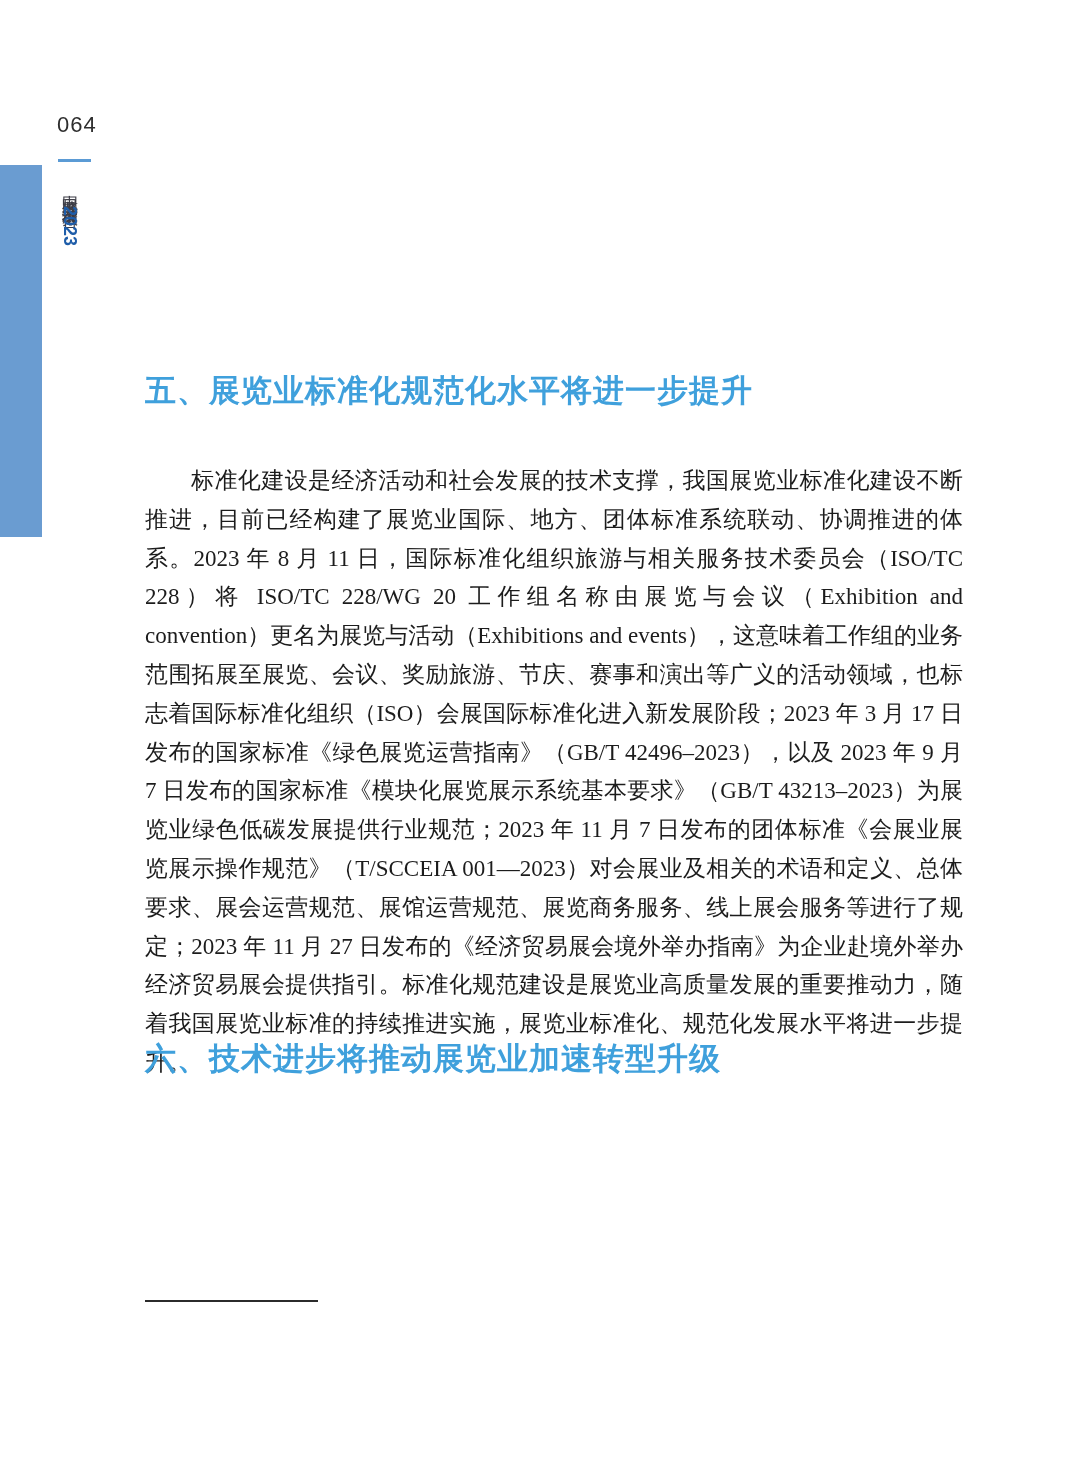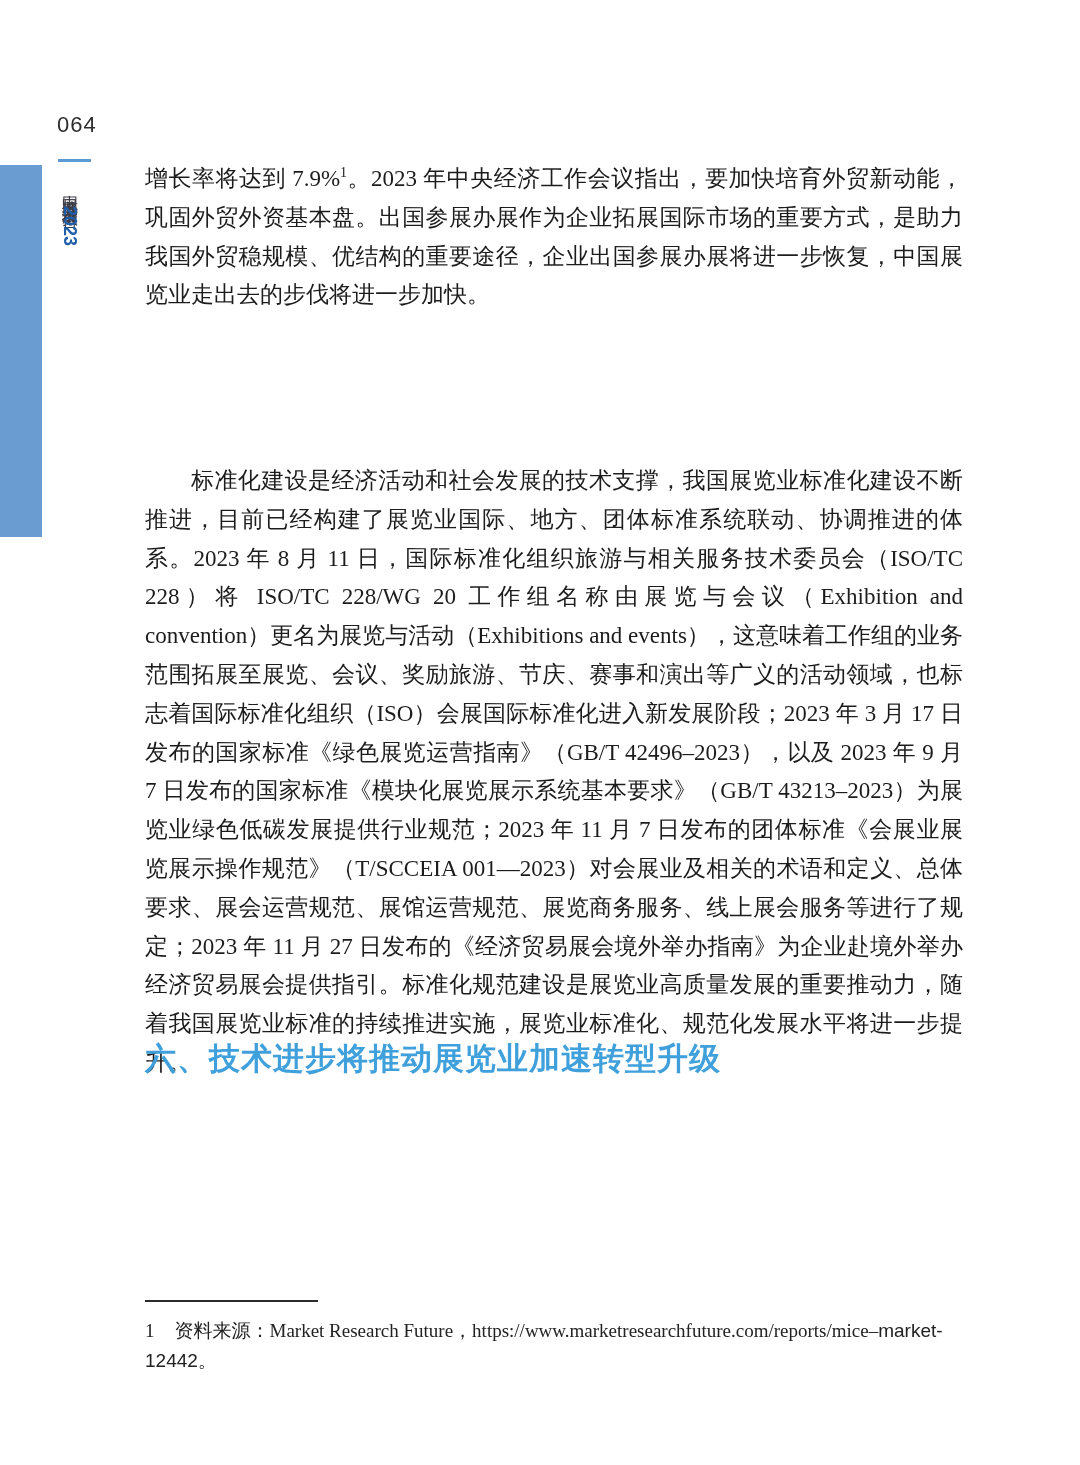--- a/index.html
+++ b/index.html
@@ -116,22 +116,21 @@
 
 <div class="page">
 
   <div class="side-bar"></div>
   <div class="page-num">064</div>
   <div class="page-num-rule"></div>
   <div class="sidebar-text">
     <span>中国展览经济发展报告</span><span class="sidebar-year">2023</span>
   </div>
 
-  <p class="body-par p-intro"><span>增长率将达到 7.9%</span><sup class="fn-ref">1</sup><span>。2023 年中央经济工作会议指出，要加快培育外贸新动能，巩固外贸外资基本盘。出国参展办展作为企业拓展国际市场的重要方式，是助力我国外贸稳规模、优结构的重要途径，企业出国参展办展将进一步恢复，中国展览业走出去的步伐将进一步加快。</span></p>
 
+  <h2 class="sec-heading h-five">五、展览业标准化规范化水平将进一步提升</h2>
   <p class="body-par indent p-five">标准化建设是经济活动和社会发展的技术支撑，我国展览业标准化建设不断推进，目前已经构建了展览业国际、地方、团体标准系统联动、协调推进的体系。2023 年 8 月 11 日，国际标准化组织旅游与相关服务技术委员会（ISO/TC 228）将 ISO/TC 228/WG 20 工作组名称由展览与会议（Exhibition and convention）更名为展览与活动（Exhibitions and events），这意味着工作组的业务范围拓展至展览、会议、奖励旅游、节庆、赛事和演出等广义的活动领域，也标志着国际标准化组织（ISO）会展国际标准化进入新发展阶段；2023 年 3 月 17 日发布的国家标准《绿色展览运营指南》（GB/T 42496–2023），以及 2023 年 9 月 7 日发布的国家标准《模块化展览展示系统基本要求》（GB/T 43213–2023）为展览业绿色低碳发展提供行业规范；2023 年 11 月 7 日发布的团体标准《会展业展览展示操作规范》（T/SCCEIA 001—2023）对会展业及相关的术语和定义、总体要求、展会运营规范、展馆运营规范、展览商务服务、线上展会服务等进行了规定；2023 年 11 月 27 日发布的《经济贸易展会境外举办指南》为企业赴境外举办经济贸易展会提供指引。标准化规范建设是展览业高质量发展的重要推动力，随着我国展览业标准的持续推进实施，展览业标准化、规范化发展水平将进一步提升。</p>
 
   <h2 class="sec-heading h-six">六、技术进步将推动展览业加速转型升级</h2>
 
   <div class="footnote-rule"></div>
-  <p class="footnote"><span class="fn-marker">1</span><span>资料来源：Market Research Future，</span><span>https://www.marketresearchfuture.com/reports/mice–</span><span class="url-sans">market-12442</span><span>。</span></p>
 
 </div>
 
 </body></html>

